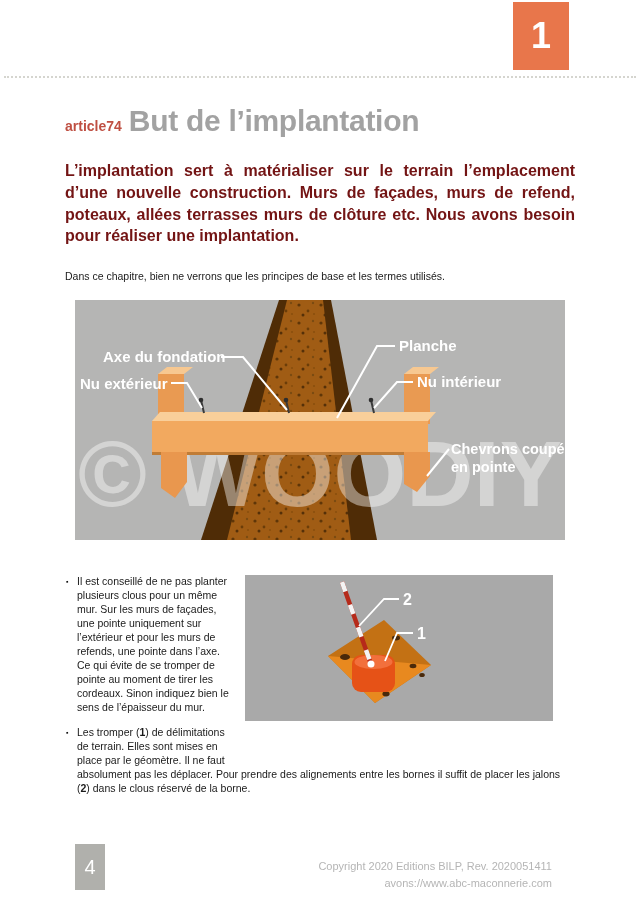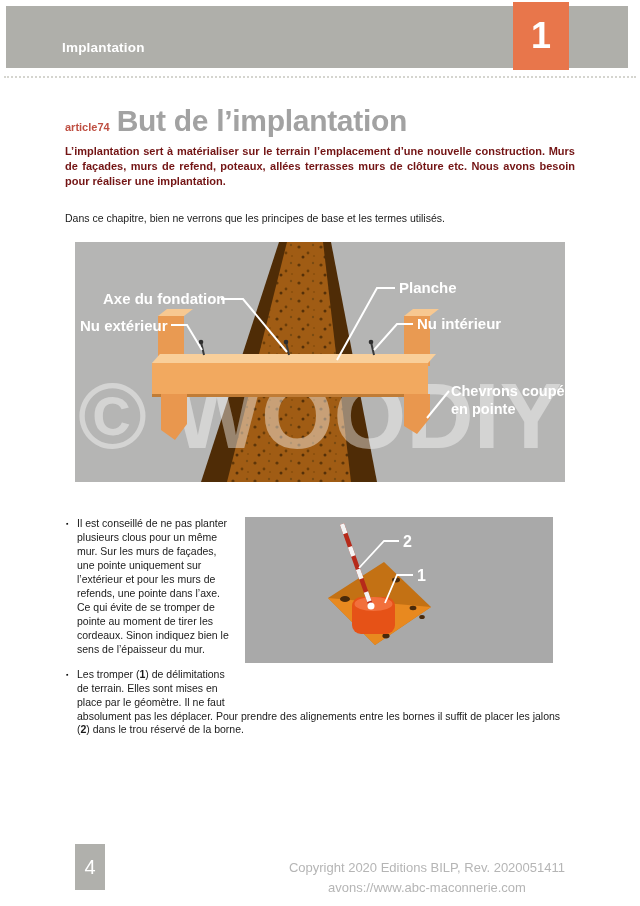--- a/index.html
+++ b/index.html
@@ -9,44 +9,41 @@
   }
   
   .header-bar{position:absolute;left:6px;top:6px;width:622px;height:62px;background:#afafaa;}
   .header-title{position:absolute;left:56px;bottom:13px;color:#ffffff;font-weight:bold;font-size:13.5px;letter-spacing:.2px;}
   .chapter-box{position:absolute;left:513px;top:2px;width:56px;height:68px;background:#e8764b;
     display:flex;align-items:center;justify-content:center;color:#ffffff;font-weight:bold;font-size:36px;}
   .dotted-rule{position:absolute;left:4px;top:76px;width:632px;border-top:2px dotted #d5d5cf;}
   
   .content{position:absolute;left:65px;top:104px;width:510px;}
   .article-row{display:flex;align-items:baseline;margin:0 0 2px 0;}
-  .article-tag{color:#bf4f42;font-weight:bold;font-size:11px;margin-right:7px;}
+  .article-tag{color:#bf4f42;font-weight:bold;font-size:14px;margin-right:7px;}
   .article-title{margin:0;font-size:30px;font-weight:bold;color:#a2a2a2;letter-spacing:-.3px;}
-  .intro{margin:6px 0 0 0;font-weight:bold;color:#731414;font-size:11px;line-height:1.36;text-align:justify;}
+  .intro{margin:22px 0 0 0;font-weight:bold;color:#731414;font-size:16px;line-height:1.36;text-align:justify;}
   .lead{margin:22px 0 0 0;font-size:10.5px;line-height:1.36;}
   .bullet{position:relative;margin:11px 0 0 0;padding-left:12px;font-size:10.5px;line-height:1.33;}
   .bullet .glyph{position:absolute;left:1px;top:2px;font-size:7px;color:#111;}
   .figure1{margin:17px 0 0 10px;width:490px;height:240px;line-height:0;}
   .wrap-section{margin-top:35px;}
   .figure2{float:right;width:308px;height:146px;margin:0 22px 44px 10px;line-height:0;}
   .clear{clear:both;}
   svg text{font-family:"Liberation Sans","DejaVu Sans",sans-serif;}
   
   .page-num{position:absolute;left:75px;top:844px;width:30px;height:46px;background:#b0b0ac;
     display:flex;align-items:center;justify-content:center;color:#ffffff;font-size:20px;}
-  .footer-text{position:absolute;right:75px;top:858px;text-align:center;font-size:13px;line-height:1.55;color:#b5b5b5;}
+  .footer-text{position:absolute;right:88px;top:858px;text-align:right;font-size:11px;line-height:1.55;color:#b5b5b5;}
 </style>
 </head>
 <body>
 
 <div class="page">
 
-  <div class="header-bar">
-    <span class="header-title">Implantation</span>
-  </div>
   <div class="chapter-box">
     <span>1</span>
   </div>
   <div class="dotted-rule"></div>
 
   <div class="content">
 
     <div class="article-row">
       <span class="article-tag">article74</span>
       <h1 class="article-title">But de l’implantation</h1>
@@ -157,21 +154,21 @@
         </svg>
       </div>
 
       <p class="bullet" style="margin-top:3px;">
         <span class="glyph">▪</span>
         <span>Il est conseillé de ne pas planter plusieurs clous pour un même mur. Sur les murs de façades, une pointe uniquement sur l’extérieur et pour les murs de refends, une pointe dans l’axe. Ce qui évite de se tromper de pointe au moment de tirer les cordeaux. Sinon indiquez bien le sens de l’épaisseur du mur.</span>
       </p>
 
       <p class="bullet">
         <span class="glyph">▪</span>
-        <span><span>Les tromper (</span><b>1</b><span>) de délimitations de terrain. Elles sont mises en place par le géomètre. Il ne faut absolument pas les déplacer. Pour prendre des alignements entre les bornes il suffit de placer les jalons (</span><b>2</b><span>) dans le trou réservé de la borne.</span></span>
+        <span><span>Les tromper (</span><b>1</b><span>) de délimitations de terrain. Elles sont mises en place par le géomètre. Il ne faut absolument pas les déplacer. Pour prendre des alignements entre les bornes il suffit de placer les jalons (</span><b>2</b><span>) dans le clous réservé de la borne.</span></span>
       </p>
 
       <div class="clear"></div>
     </div>
 
   </div>
 
   <div class="page-num">
     <span>4</span>
   </div>

